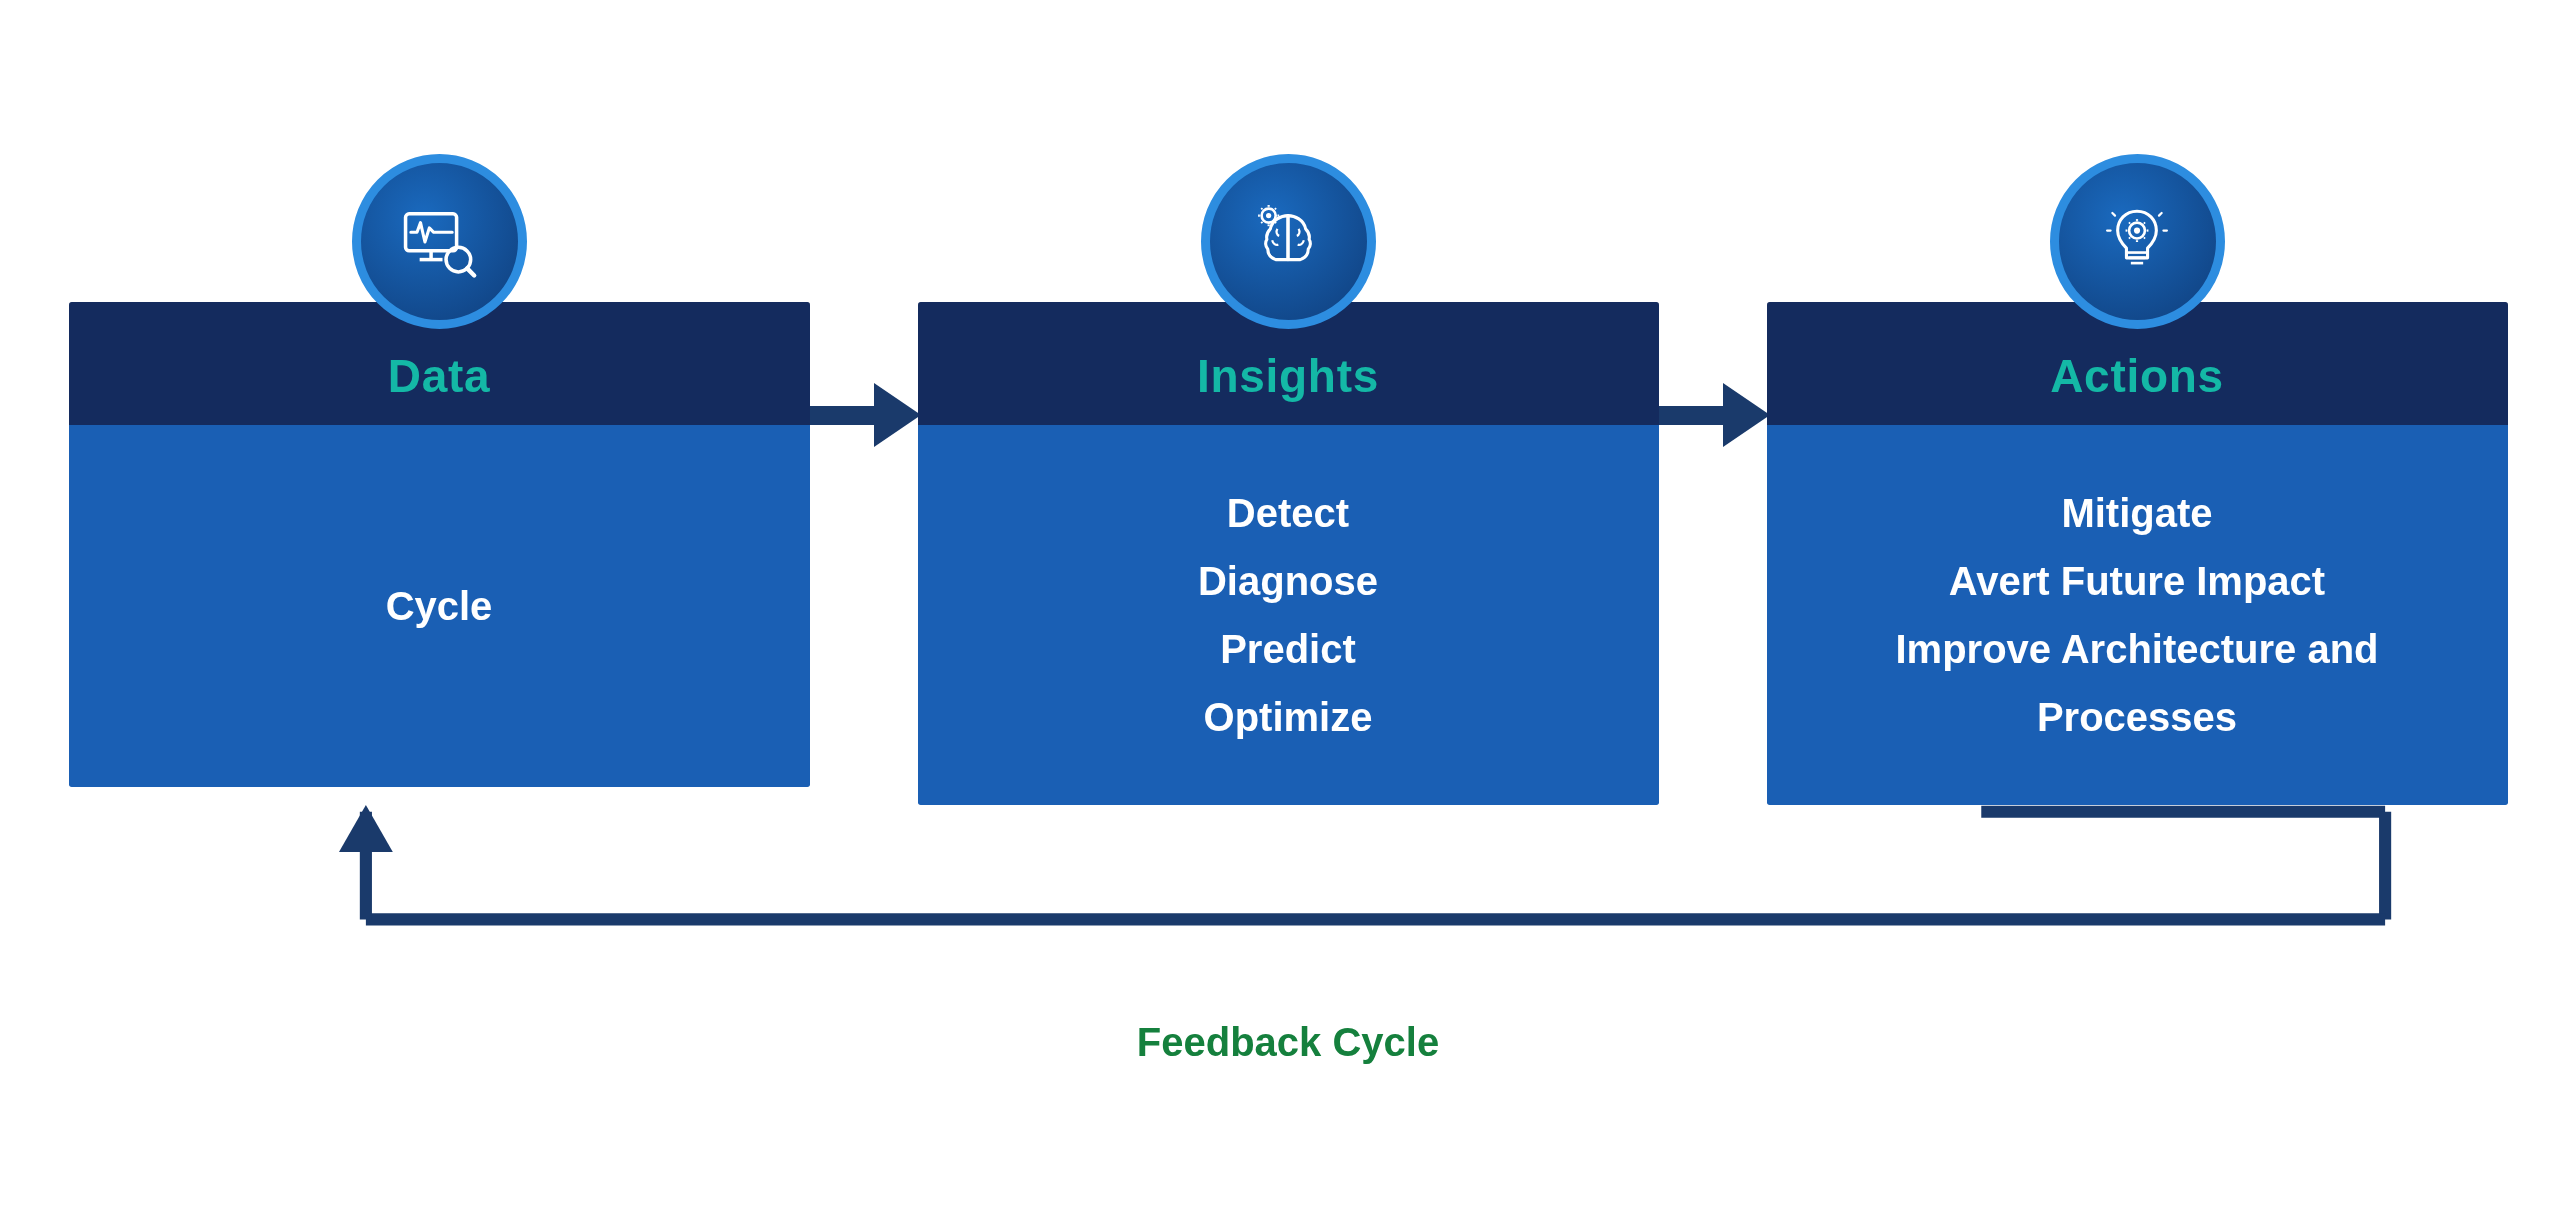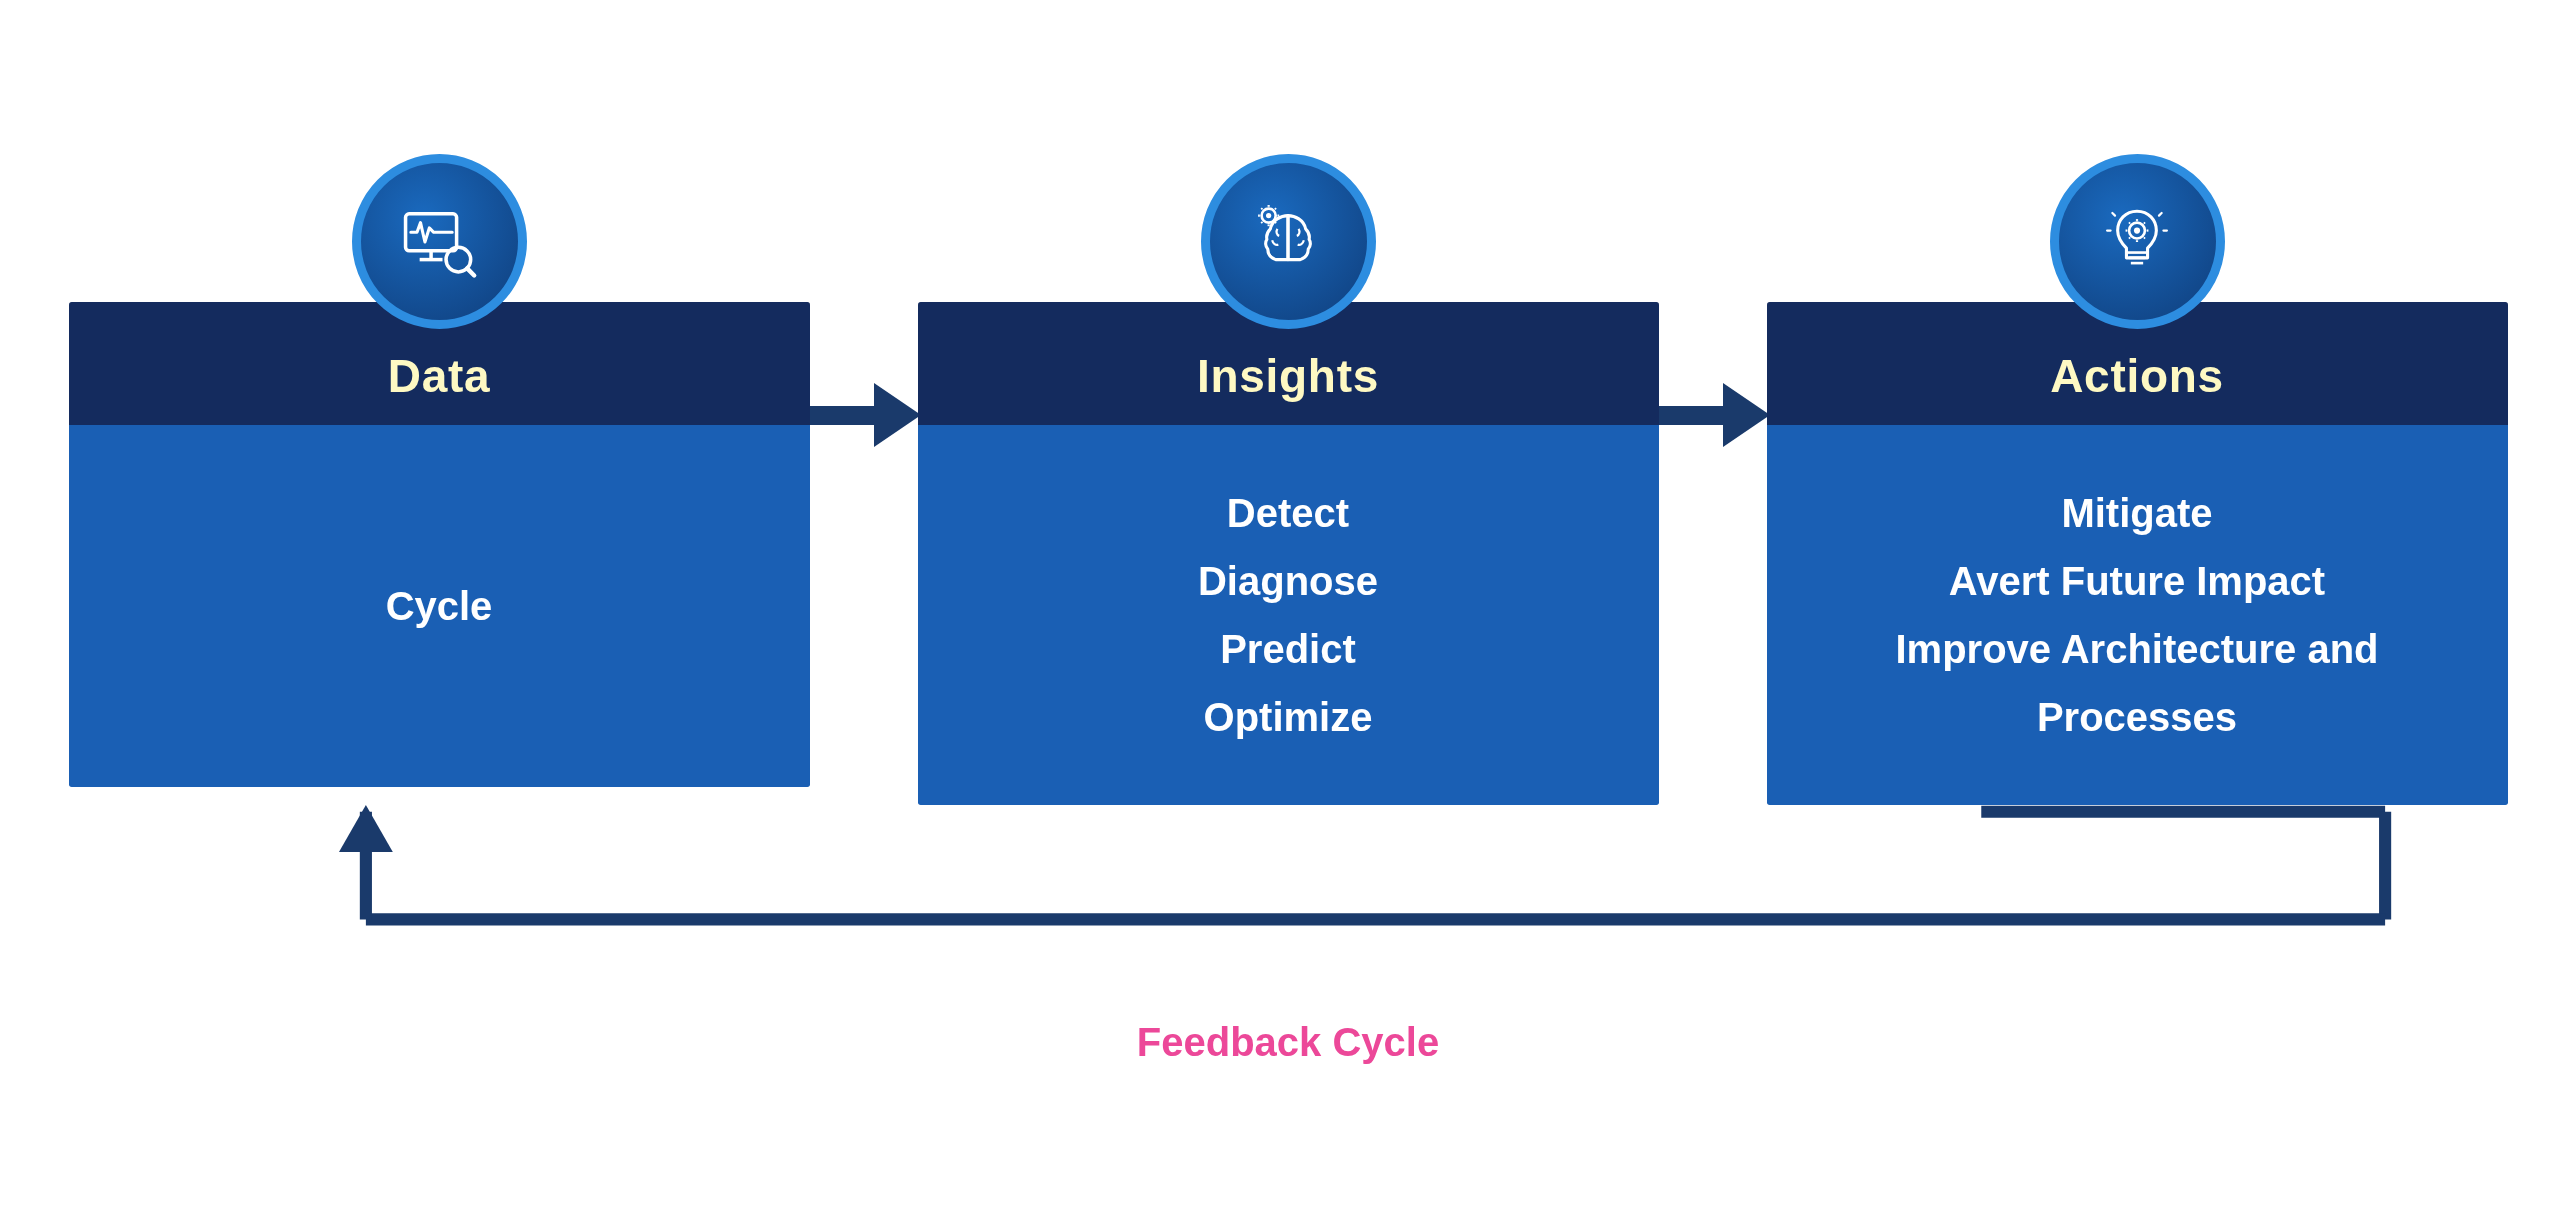--- a/index.html
+++ b/index.html
@@ -63,21 +63,21 @@
       overflow: hidden;
       position: relative;
     }
     .card-header {
       background: #142b5e;
       padding: 25.6px 13.5px 21.6px 13.5px;
       text-align: center;
       padding-top: 47px;
     }
     .card-header-title {
-      color: #fef9c3;
+      color: #14b8a6;
       font-size: 46px;
       font-weight: 700;
       letter-spacing: 0.7px;
     }
     .card-body {
       background: #1a5fb4;
       flex: 1;
       display: flex;
       align-items: center;
       justify-content: center;
@@ -118,21 +118,21 @@
       display: flex;
       flex-direction: column;
       align-items: center;
       width: 2056px;
       position: relative;
       margin-top: 0px;
     }
     .feedback-label {
       font-size: 40px;
       font-weight: 600;
-      color: #ec4899;
+      color: #15803d;
       margin-top: 40px;
       text-align: center;
     }
     
     .feedback-svg {
       margin-top: 0px;
     }
   </style>
 </head>
 <body>

